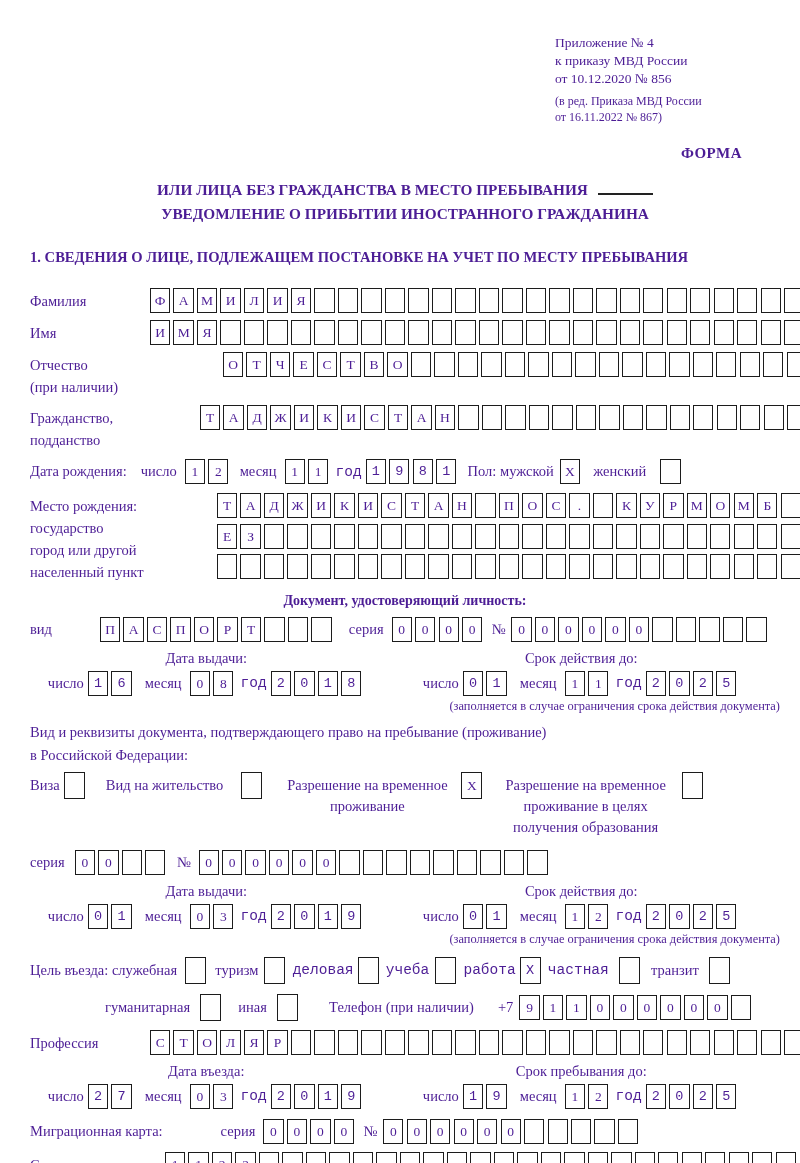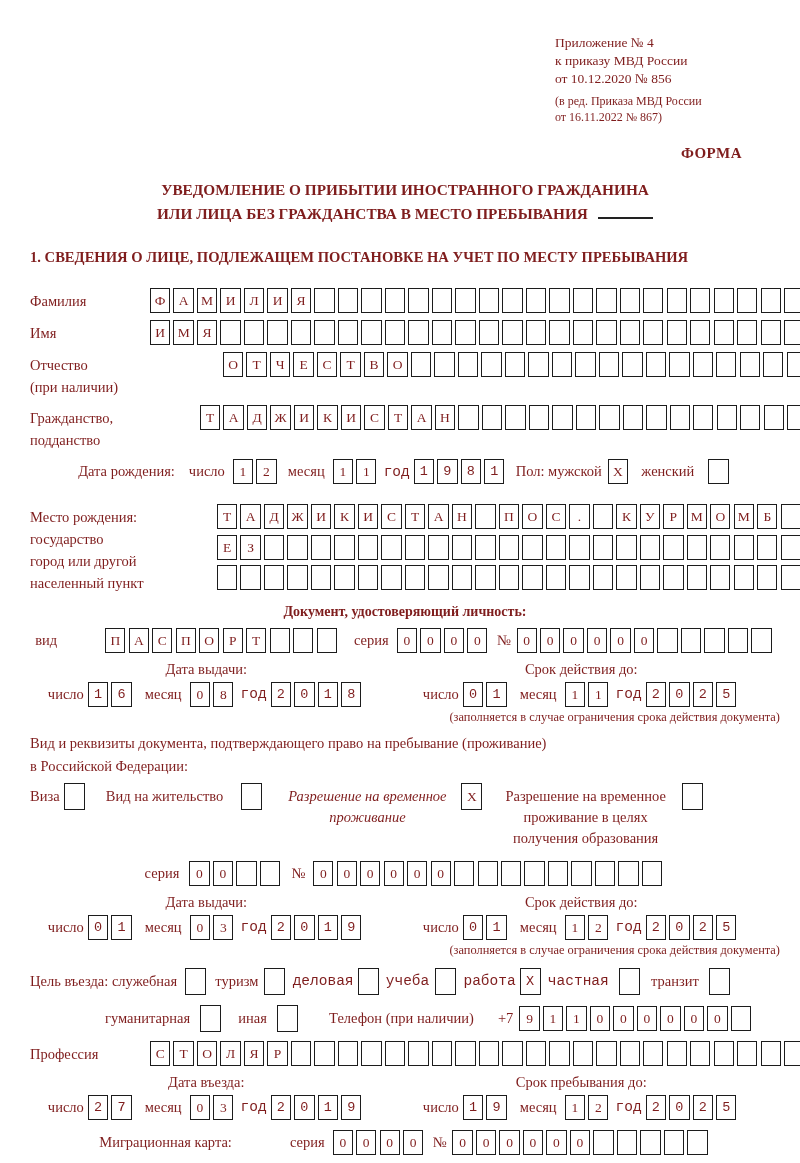--- a/index.html
+++ b/index.html
@@ -1,19 +1,19 @@
 <!DOCTYPE html>
 <html><head>
 <meta charset="utf-8">
 <style>
   * { margin:0; padding:0; box-sizing:border-box; }
   html,body { background:#fff; }
   .page {
     position:relative; width:800px; height:1163px; margin:0 auto;
-    background:#fff; color:#7f1d1d; overflow:hidden;
+    background:#fff; color:#4c1d95; overflow:hidden;
     font-family:"Liberation Serif", serif; font-size:14.5px;
     padding:34px 20px 0 30px;
   }
   
   .hdr { width:215px; margin-left:auto; margin-right:10px; line-height:1.35; font-size:13.5px; }
   .hdr .small { font-size:12px; margin-top:4px; display:block; }
   .forma { text-align:right; font-weight:bold; font-size:15px; margin:20px 38px 0 0; letter-spacing:.5px; }
   
   .title { text-align:center; font-weight:bold; font-size:15.3px; line-height:1.55; margin-top:16px; }
   .title-underline { display:inline-block; width:55px; border-bottom:2px solid #222; height:14px; margin-left:10px; }
@@ -25,58 +25,58 @@
     display:inline-flex; align-items:center; justify-content:center;
     font-size:13.5px; line-height:1; background:#fff;
   }
   .cb .cell { width:21px; height:27px; }
   
   .row { display:flex; align-items:flex-start; margin-top:7px;gap:20px; }
   .row .lbl { flex:none; line-height:22px; padding-top:2px; }
   .lbl-w100 { width:100px; } .lbl-w173 { width:173px; } .lbl-w150 { width:150px; }
   .lbl-w167 { width:167px; } .lbl-w115 { width:115px; }
   .stack > .cells { display:flex; margin-bottom:5.5px; }
-  .inline-row { display:flex; align-items:center; margin-top:8px; flex-wrap:nowrap;justify-content:center; }
+  .inline-row { display:flex; align-items:center; margin-top:8px; flex-wrap:nowrap; }
   .w { white-space:nowrap; }
   .ml4 { margin-left:4px;font-family:Liberation Mono, monospace; } .ml6 { margin-left:6px; } .ml8 { margin-left:8px; }
   .ml10 { margin-left:10px; } .ml14 { margin-left:14px; } .ml18 { margin-left:18px; }
   .doc-head { text-align:center; font-weight:bold; font-size:14px; margin-top:8px;font-family:Liberation Serif, serif; }
   
   .dates { display:flex; margin-top:8px; }
   .dgroup { }
   .dg-left { width:47%; }
   .dg-right { width:53%; }
   .dhead { text-align:center; margin-bottom:4px; }
   .dline { display:flex; align-items:center; justify-content:center; white-space:nowrap; }
   .note { font-size:12.4px; text-align:right; margin-top:3px; }
   
   .opt-row { display:flex; align-items:flex-start; margin-top:8px; }
   .opt { display:flex; align-items:flex-start; }
   .opt .olbl { line-height:21px; padding-top:3px; }
   .opt .c-lab { text-align:center; }
-  .c150 { width:168px;font-style:italic; } .c178 { width:172px; }
+  .c150 { width:168px; } .c178 { width:172px; }
   .purpose-line { display:flex; align-items:center; margin-top:10px; white-space:nowrap; }
 </style>
 </head>
 <body>
 
 <div class="page">
 
   <div class="hdr">
     <div>Приложение № 4</div>
     <div>к приказу МВД России</div>
     <div>от 10.12.2020 № 856</div>
     <span class="small">(в ред. Приказа МВД России</span>
     <span class="small" style="margin-top:0">от 16.11.2022 № 867)</span>
   </div>
   <div class="forma">ФОРМА</div>
 
   <div class="title">
+    <div><span>ИЛИ ЛИЦА БЕЗ ГРАЖДАНСТВА В МЕСТО ПРЕБЫВАНИЯ</span><span class="title-underline"></span></div>
     <div>УВЕДОМЛЕНИЕ О ПРИБЫТИИ ИНОСТРАННОГО ГРАЖДАНИНА</div>
-    <div><span>ИЛИ ЛИЦА БЕЗ ГРАЖДАНСТВА В МЕСТО ПРЕБЫВАНИЯ</span><span class="title-underline"></span></div>
   </div>
 
   <div class="sec-head">1. СВЕДЕНИЯ О ЛИЦЕ, ПОДЛЕЖАЩЕМ ПОСТАНОВКЕ НА УЧЕТ ПО МЕСТУ ПРЕБЫВАНИЯ</div>
 
   <div class="row" style="margin-top:22px">
     <span class="lbl lbl-w100">Фамилия</span>
     <span class="cells">
         <span class="cell">Ф</span>
         <span class="cell">А</span>
         <span class="cell">М</span>
@@ -233,21 +233,21 @@
     <span class="w ml8">Пол: мужской</span>
     <span class="cells ml6">
         <span class="cell">X</span>
       </span>
     <span class="w ml10">женский</span>
     <span class="cells ml14">
         <span class="cell"></span>
       </span>
   </div>
 
-  <div class="row" style="margin-top:20px">
+  <div class="row" style="margin-top:9px">
     <span class="lbl lbl-w167">
       <div>Место рождения:</div>
       <div>государство</div>
       <div>город или другой</div>
       <div>населенный пункт</div>
     </span>
     <span class="stack">
       <span class="cells">
           <span class="cell">Т</span>
           <span class="cell">А</span>

